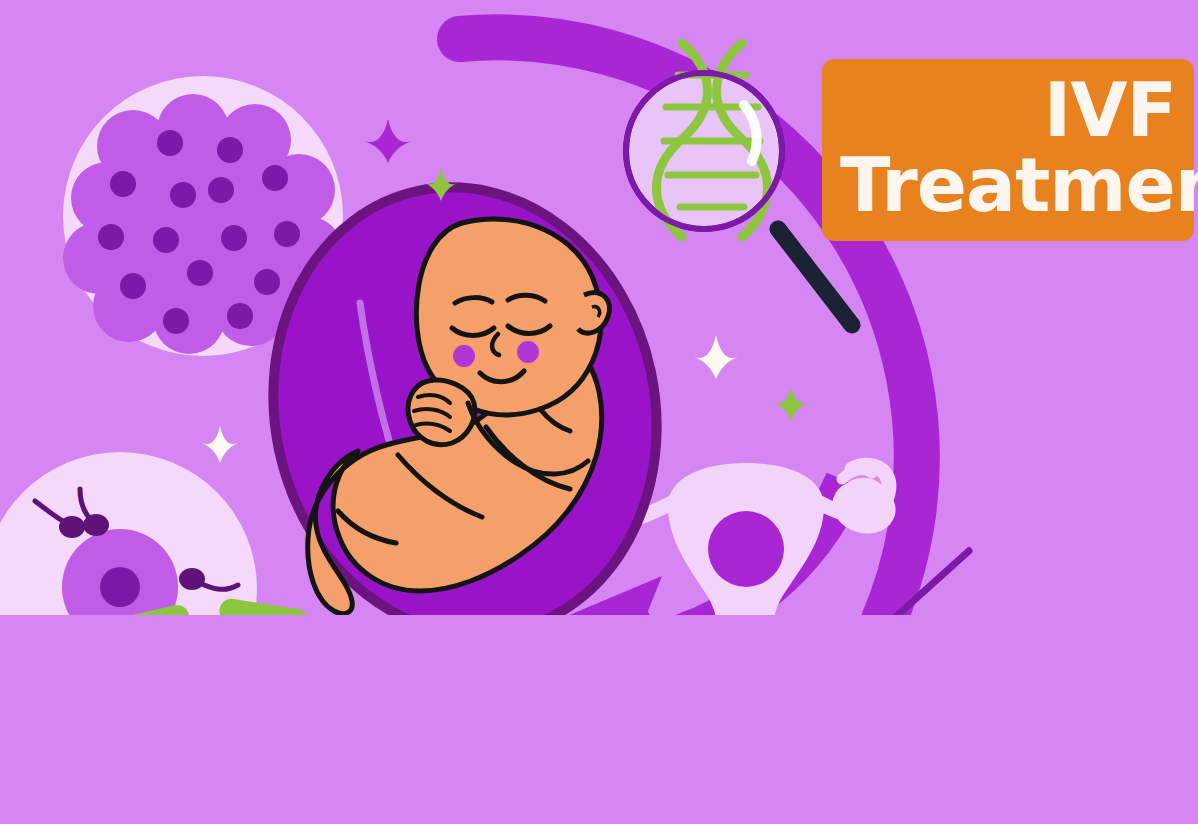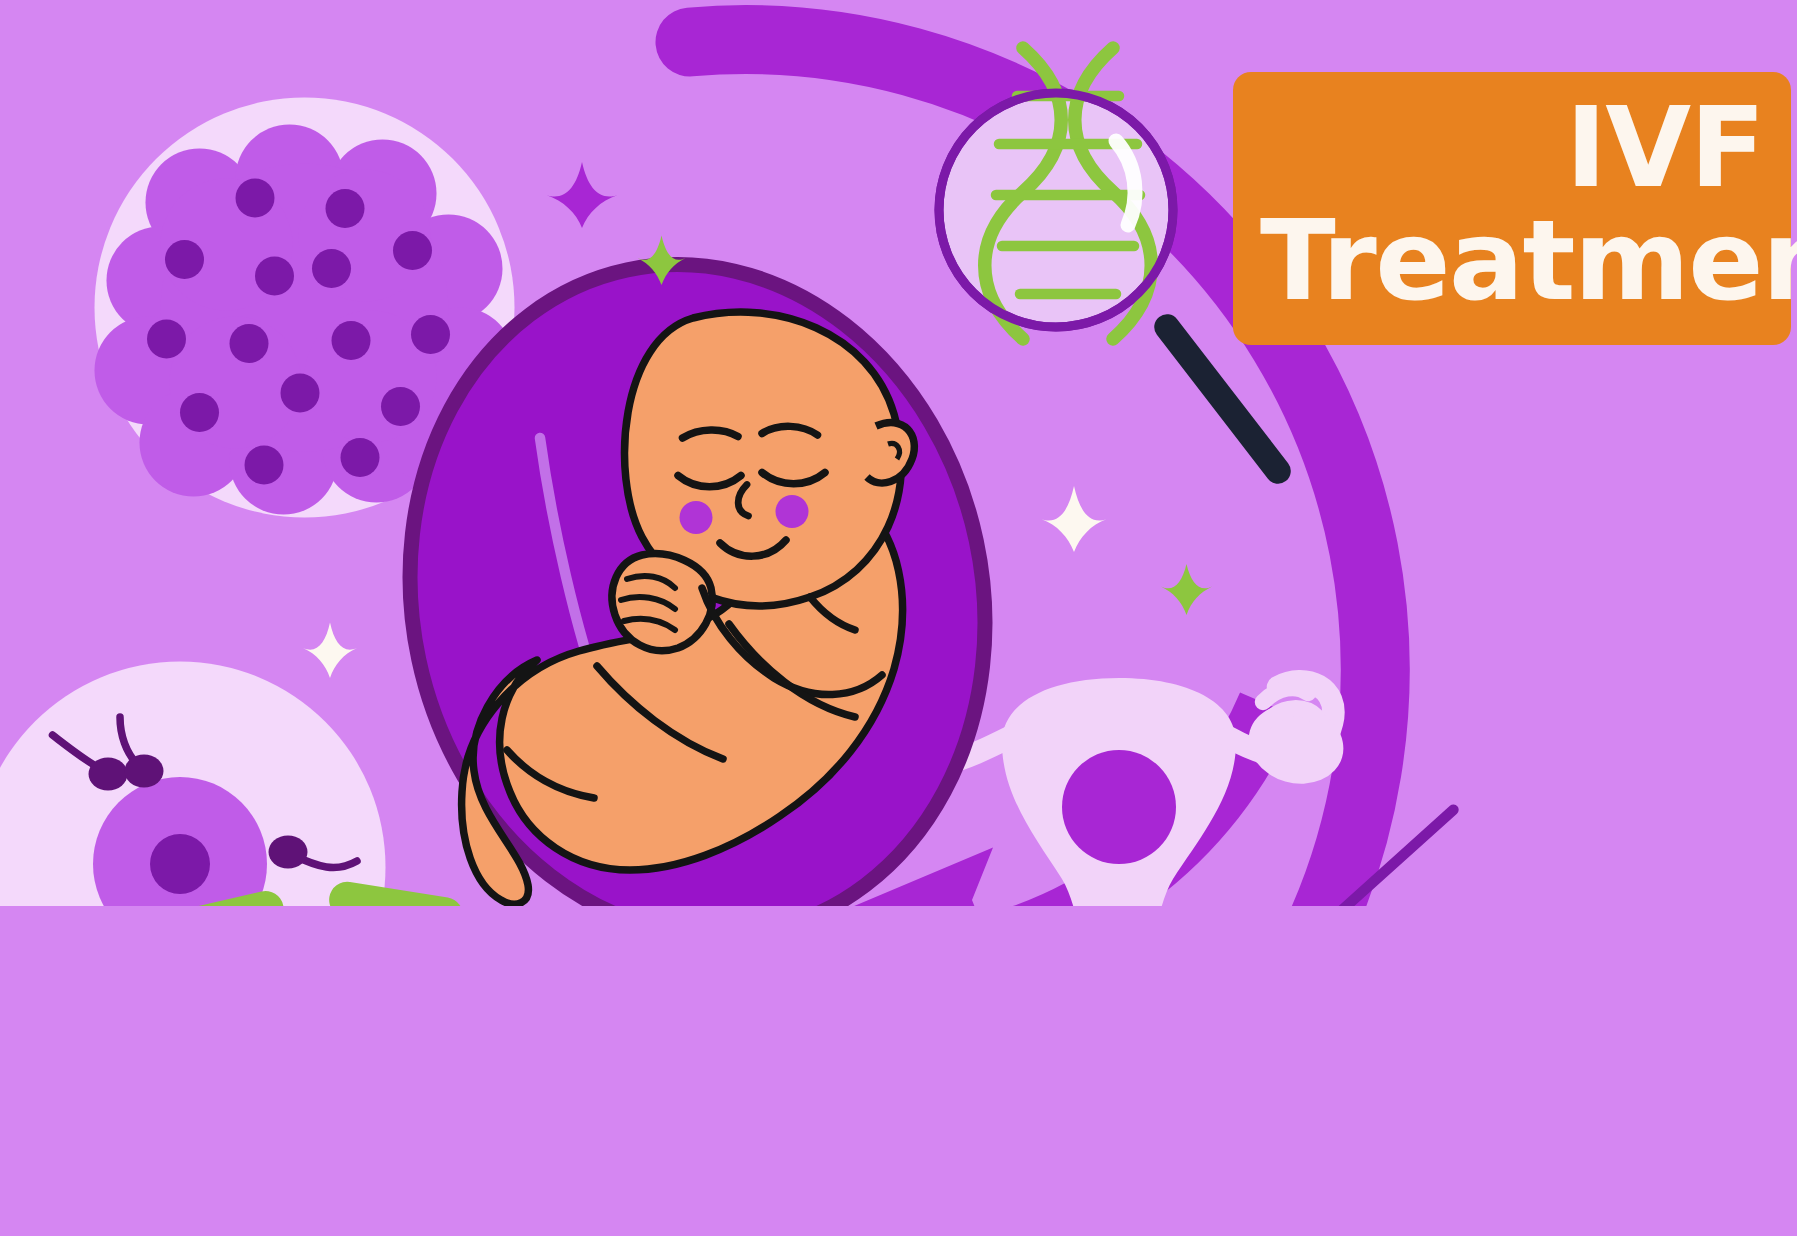--- a/index.html
+++ b/index.html
@@ -1,21 +1,21 @@
 <!DOCTYPE html>
 <html><head>
 <meta charset="utf-8">
 <style>
   html,body{margin:0;padding:0;}
   body{
     width:1198px;height:824px;overflow:hidden;
     font-family:"Liberation Sans", sans-serif;
     background:#d586f2;
   }
-  #stage{position:relative;width:1198px;height:604px;overflow:hidden;background:#d586f2;}
+  #stage{position:relative;width:1198px;height:604px;overflow:hidden;background:#d586f2;margin-top:11px;}
   #art{position:absolute;left:0;top:0;width:1198px;height:824px;}
 
   
   .title-badge{
     position:absolute;
     left:822px; top:48px;
     width:372px; height:182px;
     background:#e8821f;
     border-radius:12px;
     box-sizing:border-box;

